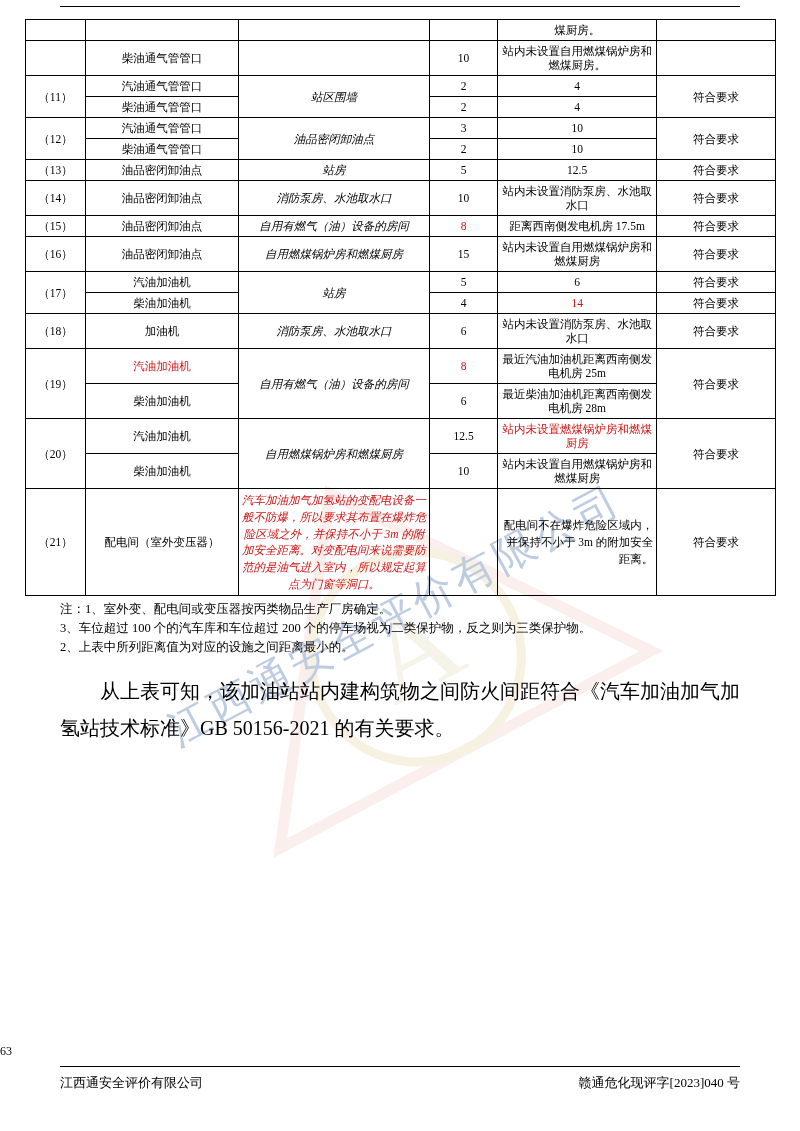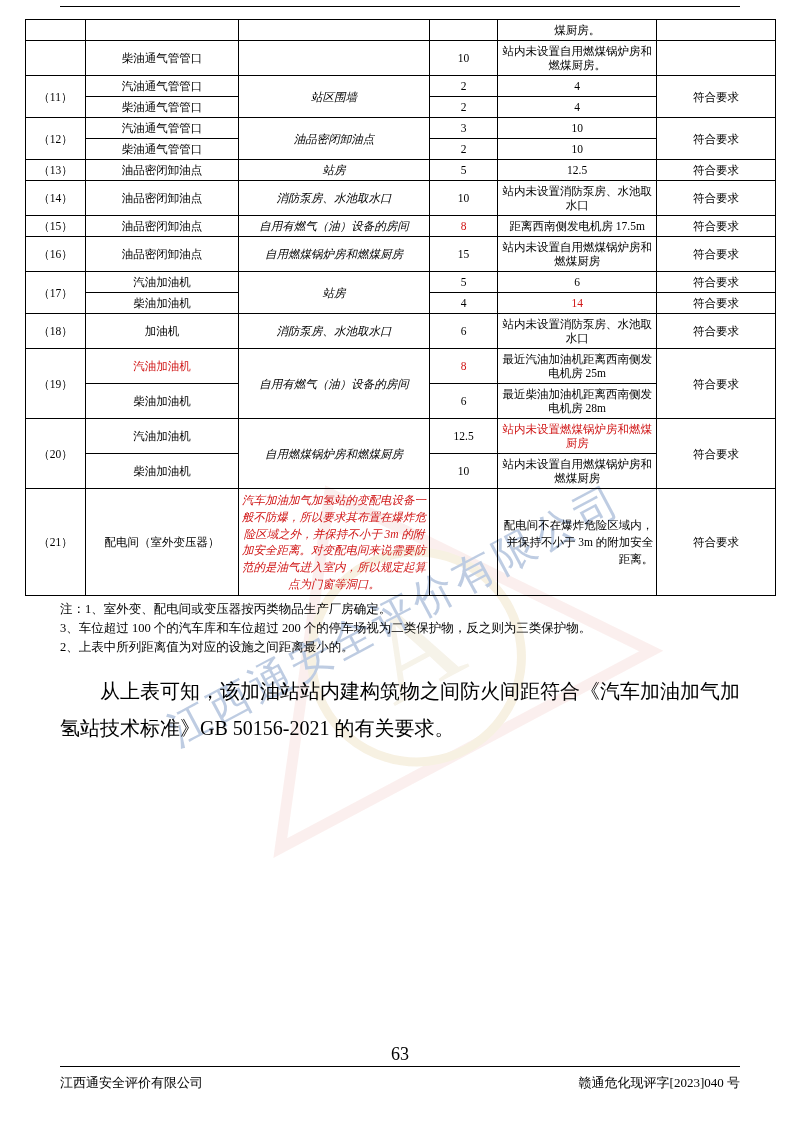--- a/index.html
+++ b/index.html
@@ -112,22 +112,22 @@
     text-indent: 2em;
     text-align: justify;
   }
 
   
   .page-num {
     position: absolute;
     left: 0;
     right: 0;
     top: 1038px;
-    text-align: center;
-    font-size: 18px;
+    text-align: left;
+    font-size: 12px;
   }
   .footer-rule {
     position: absolute;
     left: 60px;
     width: 680px;
     top: 1060px;
     border-bottom: 1.2px solid #000;
   }
   .footer-row {
     position: absolute;

